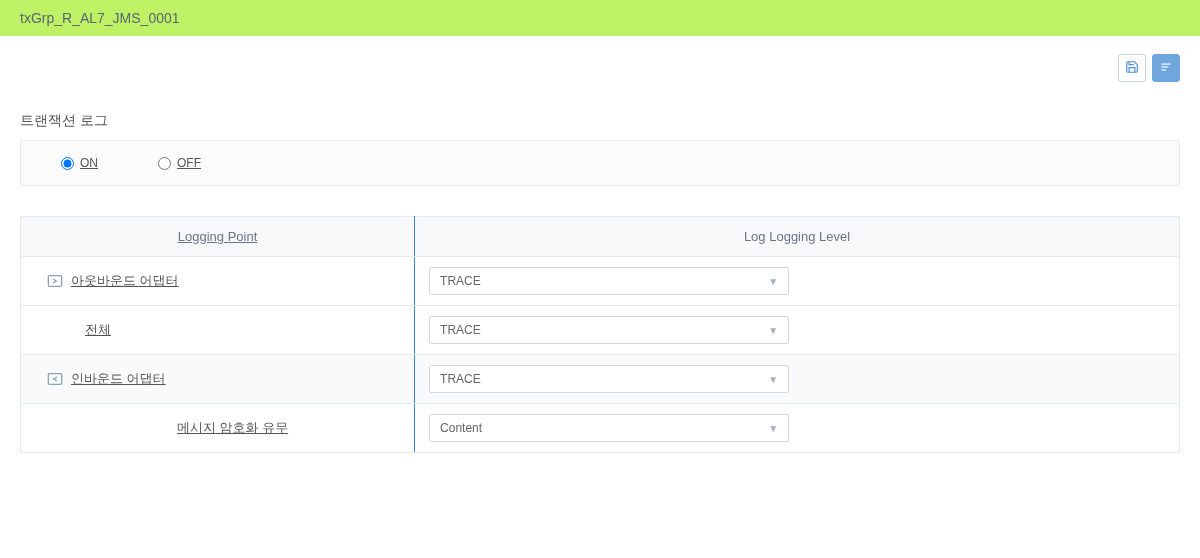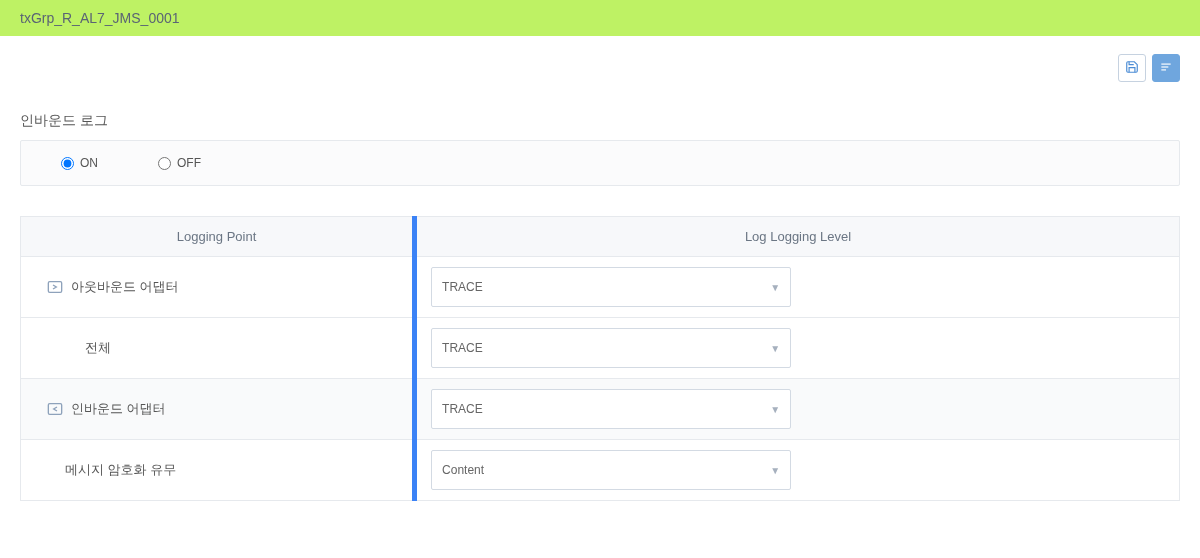--- a/index.html
+++ b/index.html
@@ -45,21 +45,21 @@
   margin-bottom: 10px;
   font-weight: normal;
 }
 .panel {
   border: 1px solid #e6e9ed;
   border-radius: 2px;
   background: #fbfbfc;
   padding: 15px 40px;
 }
 .radio-row { display: flex; gap: 60px; align-items: center; }
-.radio-item { display: flex; align-items: center; gap: 6px; }
+.radio-item { display: flex; align-items: center; gap: 6px; text-decoration: underline; }
 .radio-item input[type="radio"] { width: 13px; height: 13px; }
 .radio-item label { font-size: 12px; color: #555; }
 
 .trace-section { margin-top: 30px; }
 .trace-table {
   width: 100%;
   border-collapse: collapse;
   border: 1px solid #e6e9ed;
 }
 .trace-table th {
@@ -72,31 +72,32 @@
 }
 .trace-table td {
   padding: 10px 14px;
   border-bottom: 1px solid #e6e9ed;
   vertical-align: middle;
   background: #fff;
 }
 .trace-table tr.shaded td { background: #f9fafb; }
 .trace-table th:first-child, .trace-table td:first-child {
   width: 34%;
-  border-right: 5px solid #3b82f6;
+  border-right: 1px solid #3b82f6;
+  text-decoration: underline;
 }
 .lp-cell { display: flex; align-items: center; gap: 8px; padding-left: 12px; }
 .lp-cell.indent { padding-left: 50px; }
 .lp-icon { width: 16px; height: 16px; flex-shrink: 0; display:flex; align-items:center; justify-content:center; }
 .select-wrap {
   display: inline-flex;
   align-items: center;
   justify-content: space-between;
   width: 360px;
-  height: 40px;
+  height: 28px;
   border: 1px solid #d3dae3;
   border-radius: 2px;
   background: #fff;
   padding: 0 10px;
   color: #666;
   font-size: 12px;
   cursor: pointer;
 }
 .chev { color: #a6b0be; font-size: 10px; }
 .radio-cell { display:flex; gap:50px; align-items:center; padding-left:4px; }
@@ -124,21 +125,21 @@
           <line x1="4" y1="7" x2="20" y2="7"></line>
           <line x1="4" y1="12" x2="16" y2="12"></line>
           <line x1="4" y1="17" x2="12" y2="17"></line>
         </svg>
     </span>
   </div>
 </div>
 
 <div class="content">
 
-  <div class="section-title">인바운드 로그</div>
+  <div class="section-title">트랜잭션 로그</div>
   <div class="panel">
     <div class="radio-row">
       <div class="radio-item">
         <input type="radio" name="txlog" checked="" style="">
         <label>ON</label>
       </div>
       <div class="radio-item">
         <input type="radio" name="txlog" style="">
         <label>OFF</label>
       </div>
@@ -204,21 +205,21 @@
           <td>
             <div class="select-wrap">
               <span>TRACE</span>
               <span class="chev">▼</span>
             </div>
           </td>
         </tr>
 
         <tr>
           <td>
-            <div class="lp-cell indent" style="padding-left:30px;">
+            <div class="lp-cell indent" style="padding-left:30px;justify-content:center;">
               <span>메시지 암호화 유무</span>
             </div>
           </td>
           <td>
             <div class="select-wrap">
               <span>Content</span>
               <span class="chev">▼</span>
             </div>
           </td>
         </tr>

